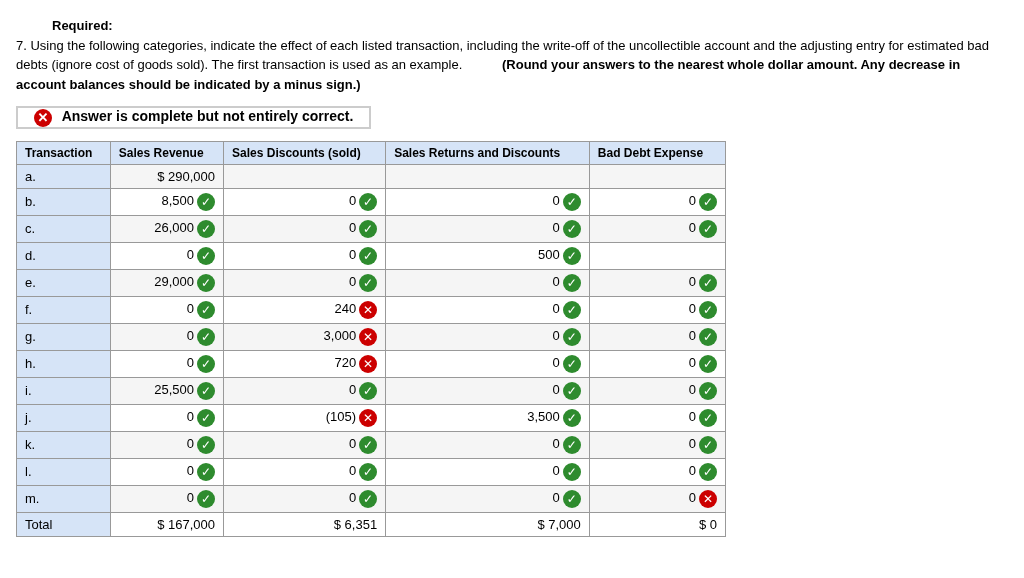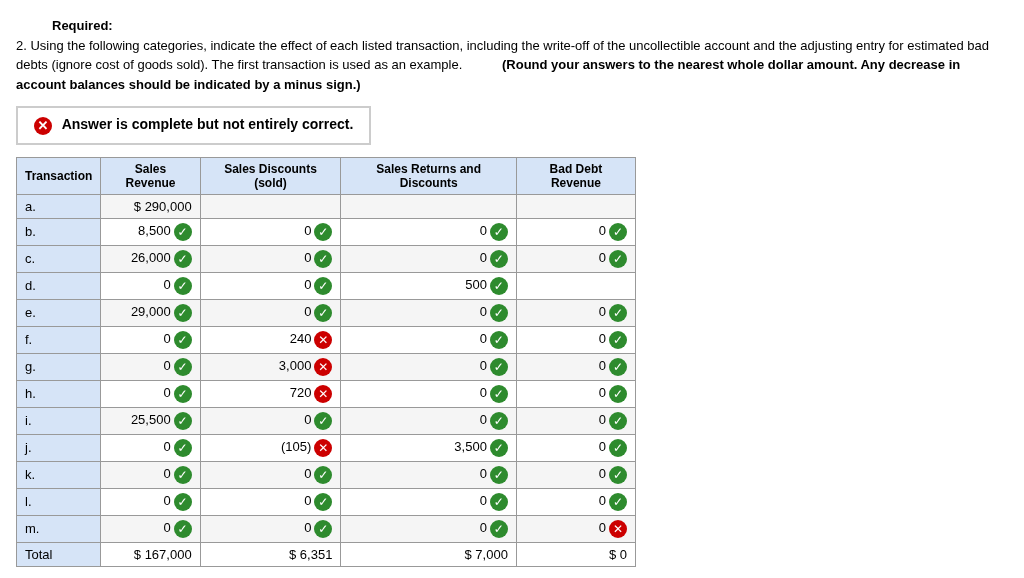--- a/index.html
+++ b/index.html
@@ -10,21 +10,21 @@
       padding: 16px;
       color: #000;
     }
     .required-text {
       margin-bottom: 12px;
       line-height: 1.5;
     }
     .required-text .bold { font-weight: bold; padding-left: 36px; }
     .alert-box {
       border: 2px solid #ccc;
-      padding: 8px 16px;
+      padding: 0 16px;
       margin-bottom: 12px;
       display: inline-block;
       background: #fff;
     }
     .alert-box .alert-text {
       font-weight: bold;
       font-size: 14px;
     }
     .alert-icon {
       display: inline-block;
@@ -35,31 +35,31 @@
       color: #fff;
       font-weight: bold;
       font-size: 13px;
       text-align: center;
       line-height: 18px;
       margin-right: 6px;
       vertical-align: middle;
     }
     table {
       border-collapse: collapse;
-      width: 620px;
+      width: 710px;
     }
     th, td {
       border: 1px solid #999;
       padding: 4px 8px;
       text-align: right;
       vertical-align: middle;
     }
     th {
       background: #d6e4f7;
-      text-align: center;
+      text-align: left;
       font-weight: bold;
       font-size: 12px;
     }
     td.transaction-col {
       text-align: left;
       background: #d6e4f7;
     }
     tr:nth-child(odd) td { background: #f5f5f5; }
     tr:nth-child(even) td { background: #fff; }
     td.transaction-col { background: #d6e4f7 !important; }
@@ -101,38 +101,38 @@
     }
   </style>
 </head>
 <body>
 
 
 
 <div>
   <p class="required-text">
     <span class="bold">Required:</span><br>
-    <span>2. Using the following categories, indicate the effect of each listed transaction, including the write-off of the uncollectible account and the adjusting entry for estimated bad debts (ignore cost of goods sold). The first transaction is used as an example.</span>
+    <span>7. Using the following categories, indicate the effect of each listed transaction, including the write-off of the uncollectible account and the adjusting entry for estimated bad debts (ignore cost of goods sold). The first transaction is used as an example.</span>
     <span class="bold">(Round your answers to the nearest whole dollar amount. Any decrease in account balances should be indicated by a minus sign.)</span>
   </p>
 </div>
 
 <div class="alert-box">
   <span class="alert-icon">✕</span>
   <span class="alert-text">Answer is complete but not entirely correct.</span>
 </div>
 
 <table>
   <thead>
     <tr>
       <th class="transaction-header">Transaction</th>
       <th>Sales Revenue</th>
       <th>Sales Discounts (sold)</th>
       <th>Sales Returns and Discounts</th>
-      <th>Bad Debt Revenue</th>
+      <th>Bad Debt Expense</th>
     </tr>
   </thead>
   <tbody id="table-body">
   <tr>
         <td class="transaction-col">a.</td>
         <td>$ 290,000</td>
         <td></td>
         <td></td>
         <td></td>
       </tr>

